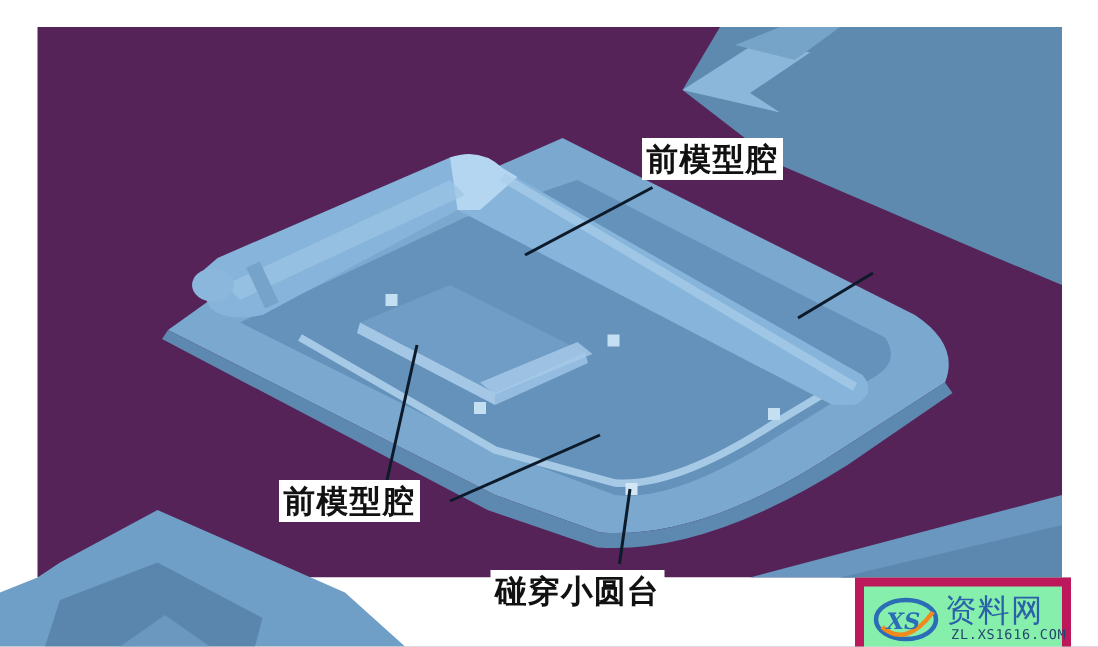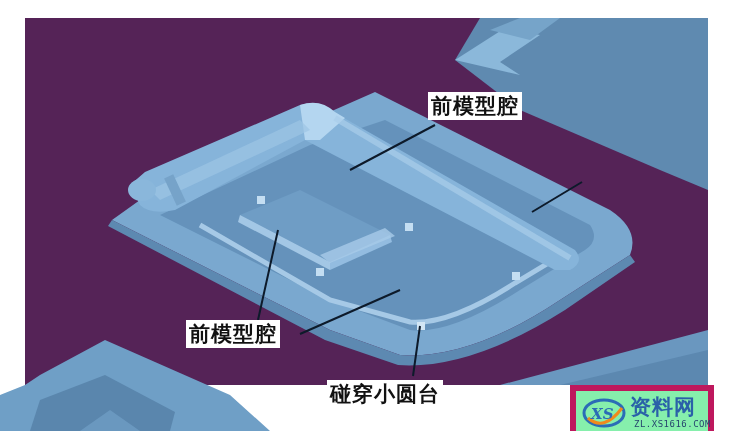--- a/index.html
+++ b/index.html
@@ -11,21 +11,21 @@
       font-size: 21px; font-weight: bold; line-height: 28px;
       padding: 0 3px; white-space: nowrap; letter-spacing: 1px;
     }
     .watermark {
       position: absolute; left: 570px; top: 385px; width: 132px; height: 44px;
       background: #86efac; border: 6px solid #be185d;
     }
     .wm-logo { position: absolute; left: 6px; top: 5px; width: 44px; height: 34px; }
     .wm-title {
       position: absolute; left: 54px; top: 2px; font-family: "DejaVu Sans", "Liberation Sans", sans-serif;
-      font-size: 21px; font-weight: bold; color: #2a61a8; letter-spacing: 1px;
+      font-size: 21px; font-weight: normal; color: #2a61a8; letter-spacing: 1px;
     }
     .wm-url {
       position: absolute; left: 58px; top: 28px; font-family: "DejaVu Sans Mono", "Liberation Mono", monospace;
       font-size: 9px; color: #26456e; letter-spacing: 0.5px;
     }
   </style>
 </head>
 <body>
 
 <div class="canvas">

